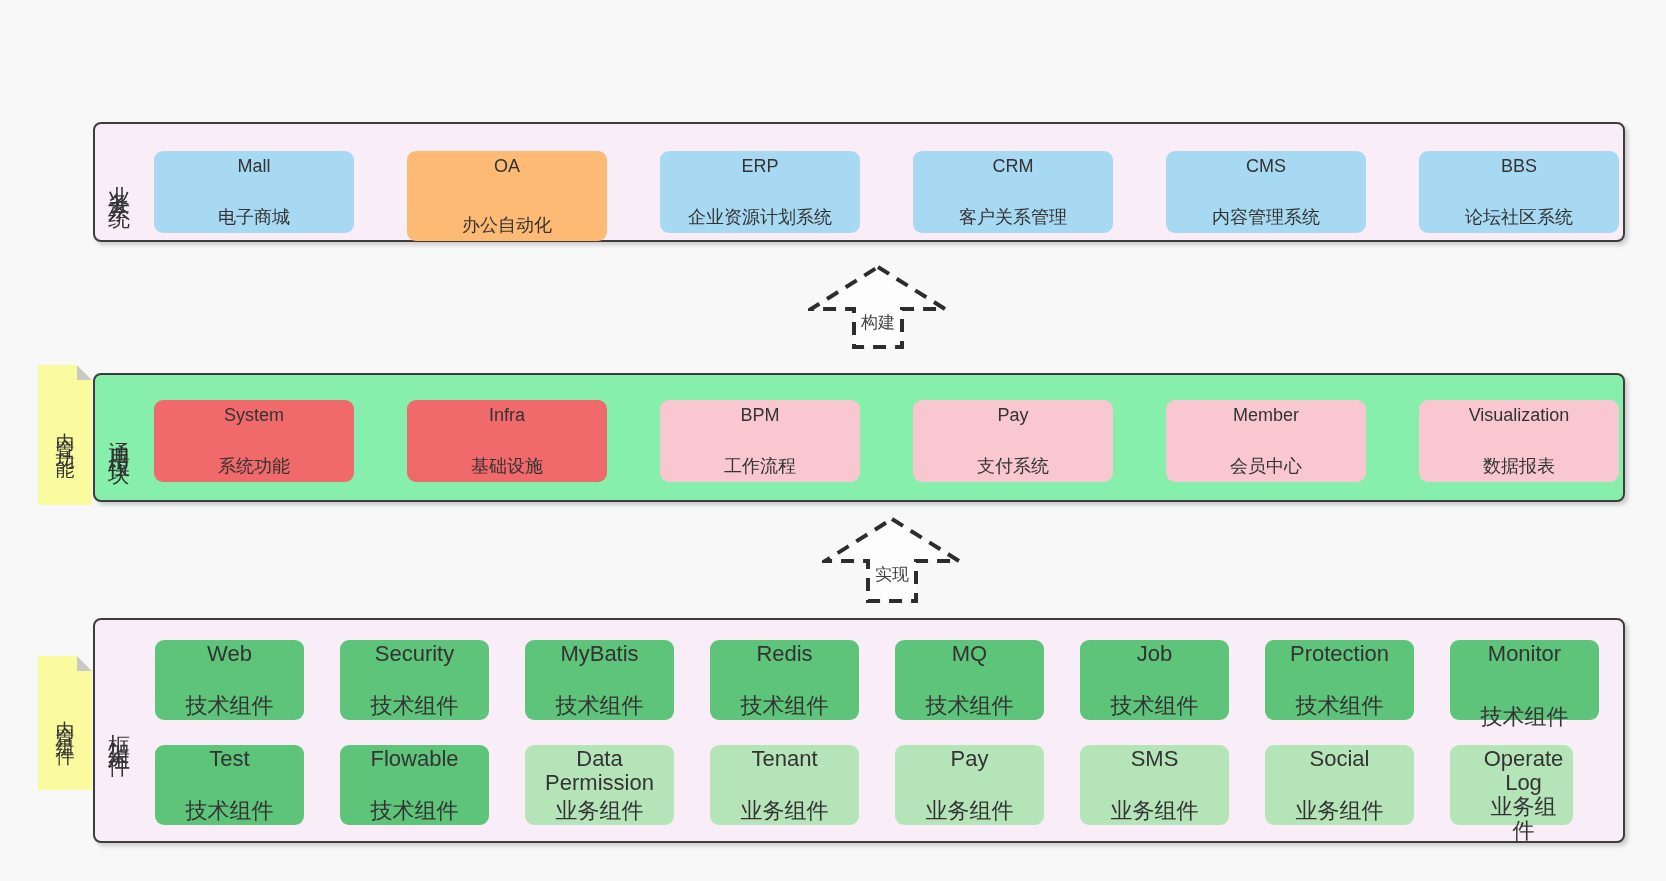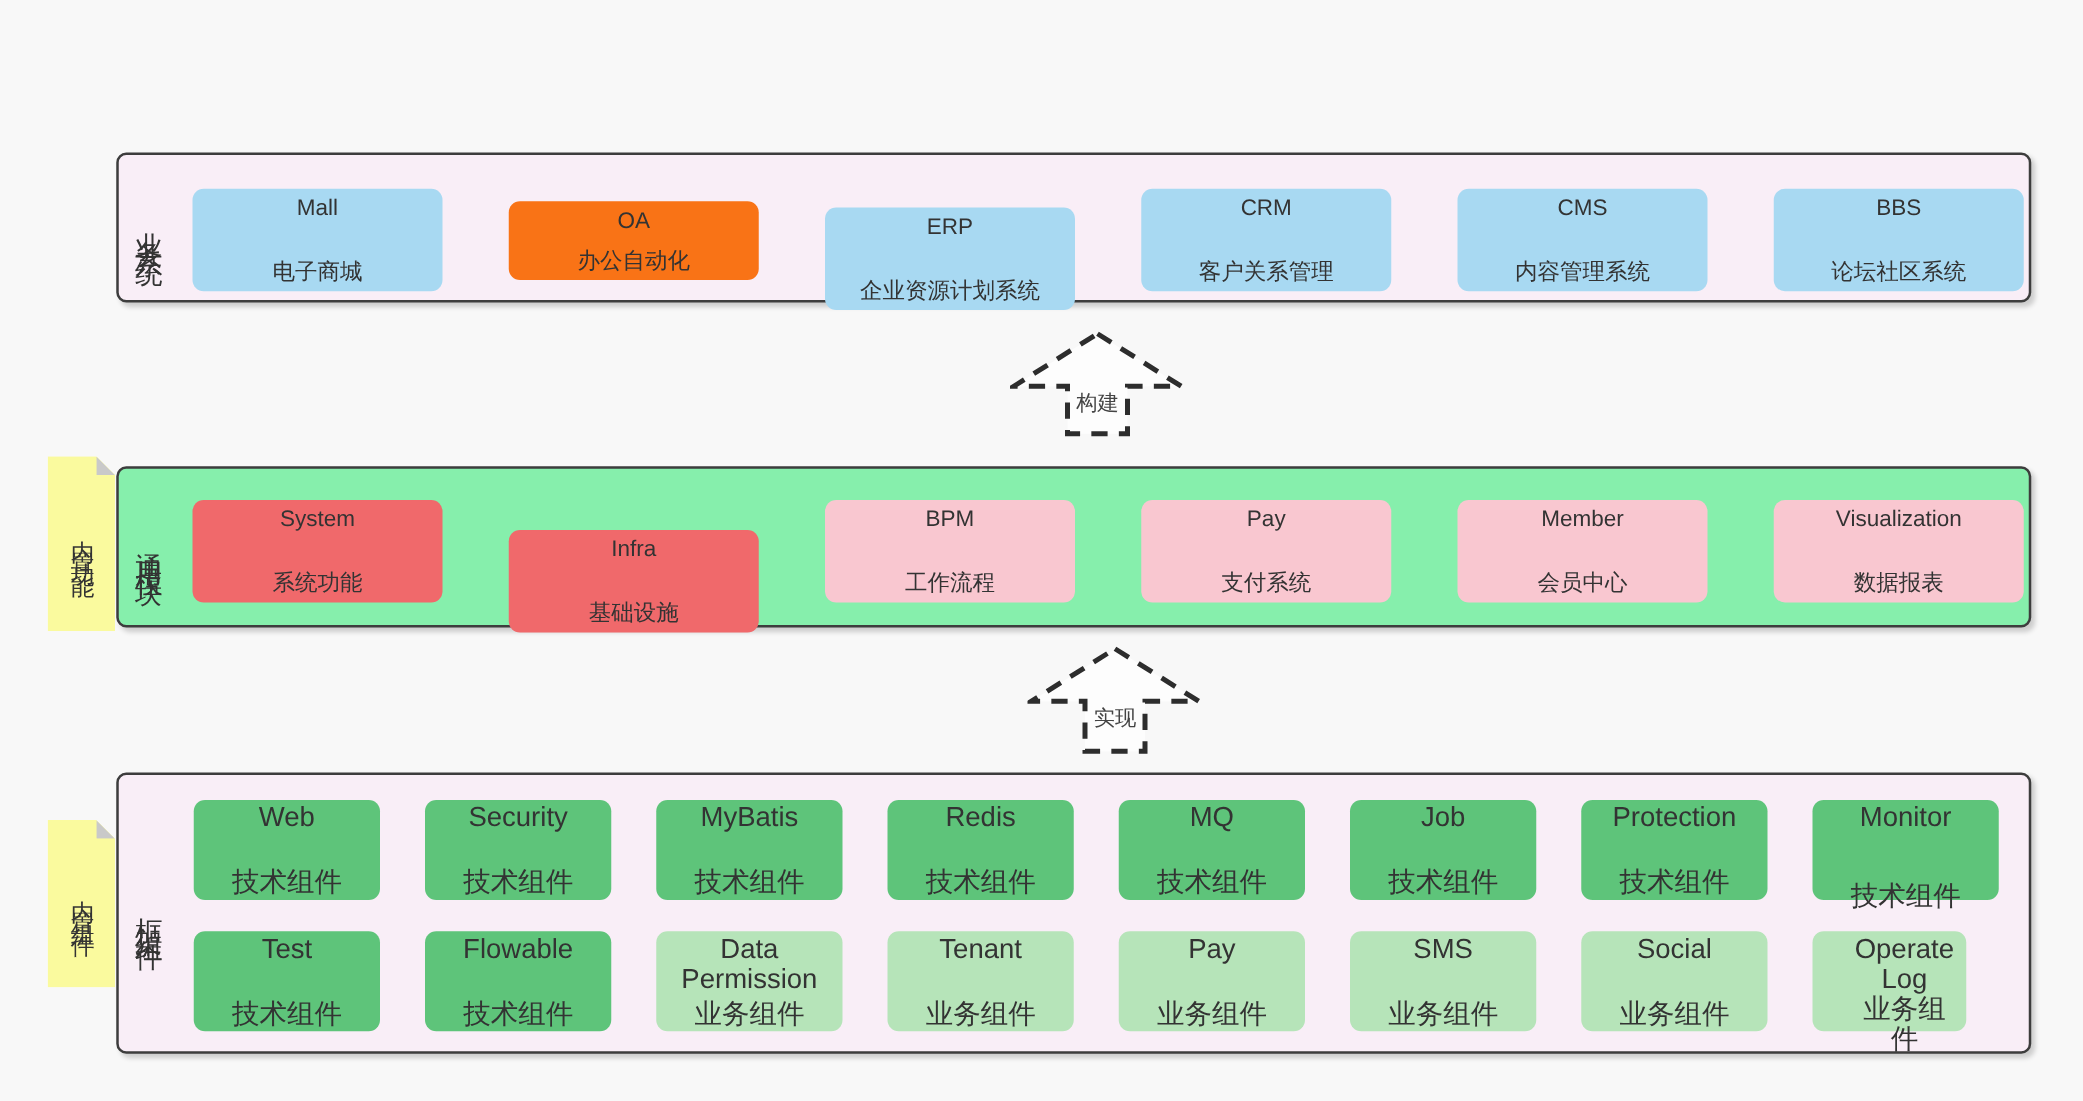--- a/index.html
+++ b/index.html
@@ -77,25 +77,25 @@
 
 <div class="canvas">
 
   <section class="layer" id="layer-0" style="left: 93px; top: 122px; width: 1532px; height: 120px; background: rgb(249, 238, 247); border-color: rgb(61, 61, 61);">
     <span class="side-label" style="color: rgb(51, 51, 51);">业务系统</span>
     <div class="boxes">
         <div class="box box-lg" style="left: 59px; top: 27px; width: 200px; height: 82px; background: rgb(168, 217, 242); color: rgb(51, 51, 51);">
           <span class="line">Mall</span>
           <span class="line">电子商城</span>
         </div>
-        <div class="box box-lg" style="left: 312px; top: 37px; width: 200px; height: 63px; background: #f97316; color: rgb(51, 51, 51);">
+        <div class="box box-lg" style="left: 312px; top: 27px; width: 200px; height: 90px; background: #fdba74; color: rgb(51, 51, 51);">
           <span class="line">OA</span>
           <span class="line">办公自动化</span>
         </div>
-        <div class="box box-lg" style="left: 565px; top: 27px; width: 200px; height: 82px; background: rgb(168, 217, 242); color: rgb(51, 51, 51); margin-top: 15px;">
+        <div class="box box-lg" style="left: 565px; top: 27px; width: 200px; height: 82px; background: rgb(168, 217, 242); color: rgb(51, 51, 51);">
           <span class="line">ERP</span>
           <span class="line">企业资源计划系统</span>
         </div>
         <div class="box box-lg" style="left: 818px; top: 27px; width: 200px; height: 82px; background: rgb(168, 217, 242); color: rgb(51, 51, 51);">
           <span class="line">CRM</span>
           <span class="line">客户关系管理</span>
         </div>
         <div class="box box-lg" style="left: 1071px; top: 27px; width: 200px; height: 82px; background: rgb(168, 217, 242); color: rgb(51, 51, 51);">
           <span class="line">CMS</span>
           <span class="line">内容管理系统</span>
@@ -107,21 +107,21 @@
       </div>
   </section>
 
   <section class="layer" id="layer-1" style="left: 93px; top: 373px; width: 1532px; height: 129px; background: #86efac; border-color: rgb(61, 61, 61);">
     <span class="side-label" style="color: rgb(51, 51, 51);">通用模块</span>
     <div class="boxes">
         <div class="box box-lg" style="left: 59px; top: 25px; width: 200px; height: 82px; background: rgb(240, 105, 107); color: rgb(51, 51, 51);">
           <span class="line">System</span>
           <span class="line">系统功能</span>
         </div>
-        <div class="box box-lg" style="left: 312px; top: 25px; width: 200px; height: 82px; background: rgb(240, 105, 107); color: rgb(51, 51, 51); margin-top: 24px;">
+        <div class="box box-lg" style="left: 312px; top: 25px; width: 200px; height: 82px; background: rgb(240, 105, 107); color: rgb(51, 51, 51);">
           <span class="line">Infra</span>
           <span class="line">基础设施</span>
         </div>
         <div class="box box-lg" style="left: 565px; top: 25px; width: 200px; height: 82px; background: rgb(249, 199, 208); color: rgb(51, 51, 51);">
           <span class="line">BPM</span>
           <span class="line">工作流程</span>
         </div>
         <div class="box box-lg" style="left: 818px; top: 25px; width: 200px; height: 82px; background: rgb(249, 199, 208); color: rgb(51, 51, 51);">
           <span class="line">Pay</span>
           <span class="line">支付系统</span>

